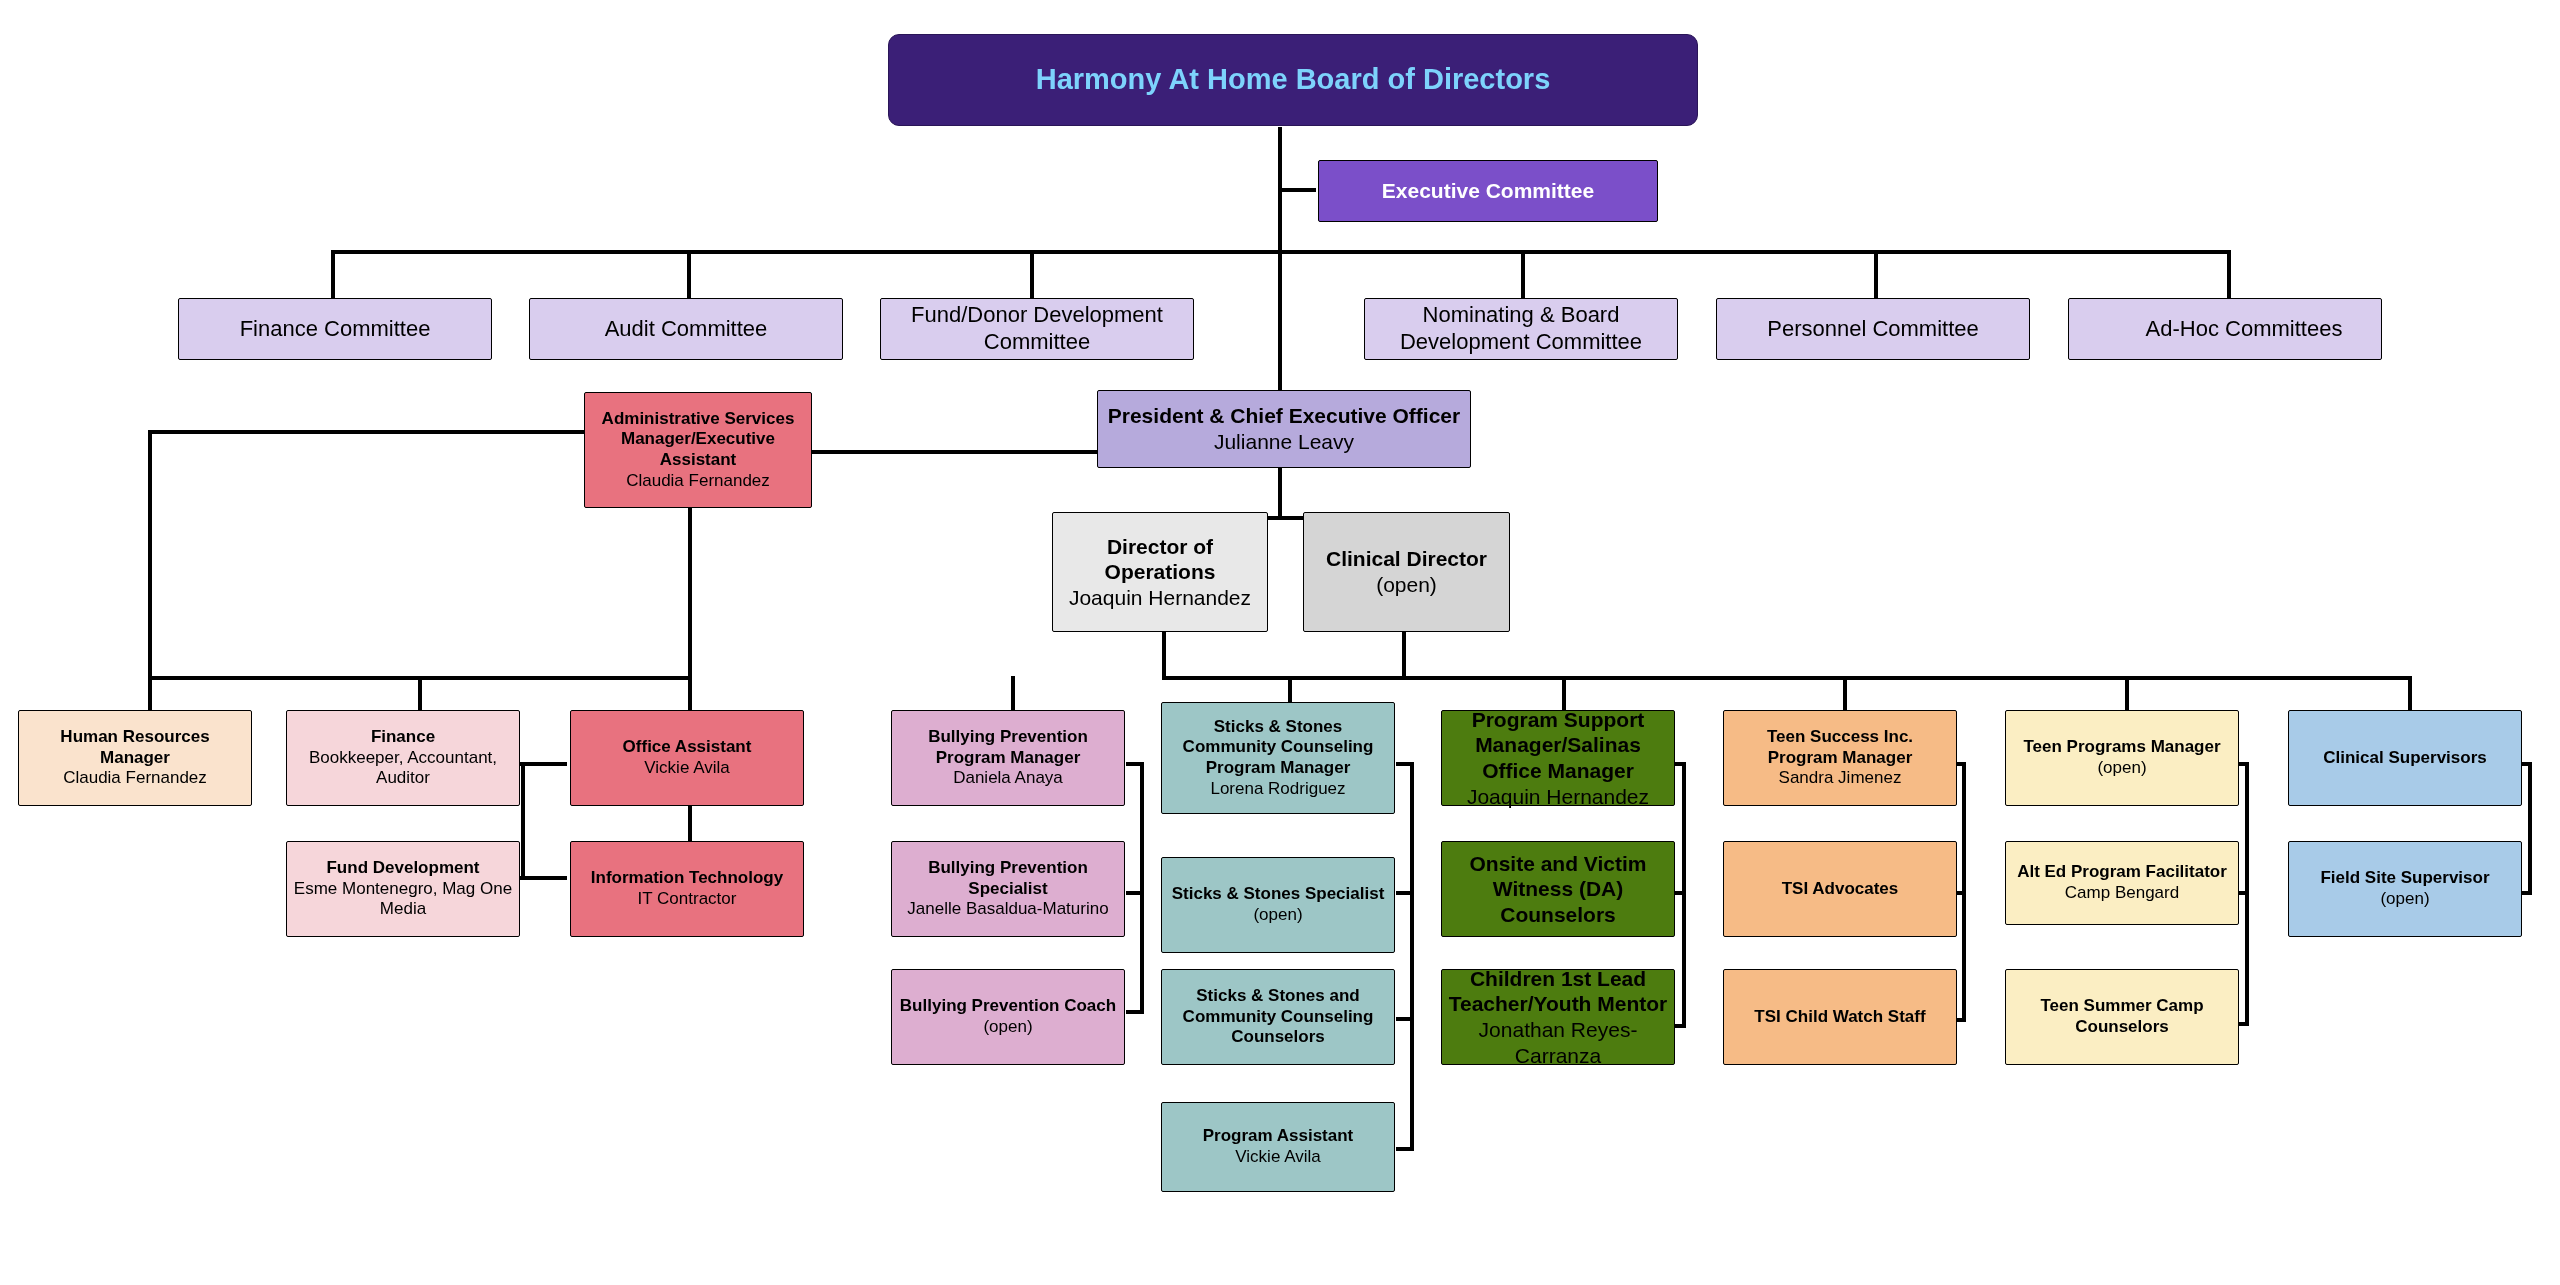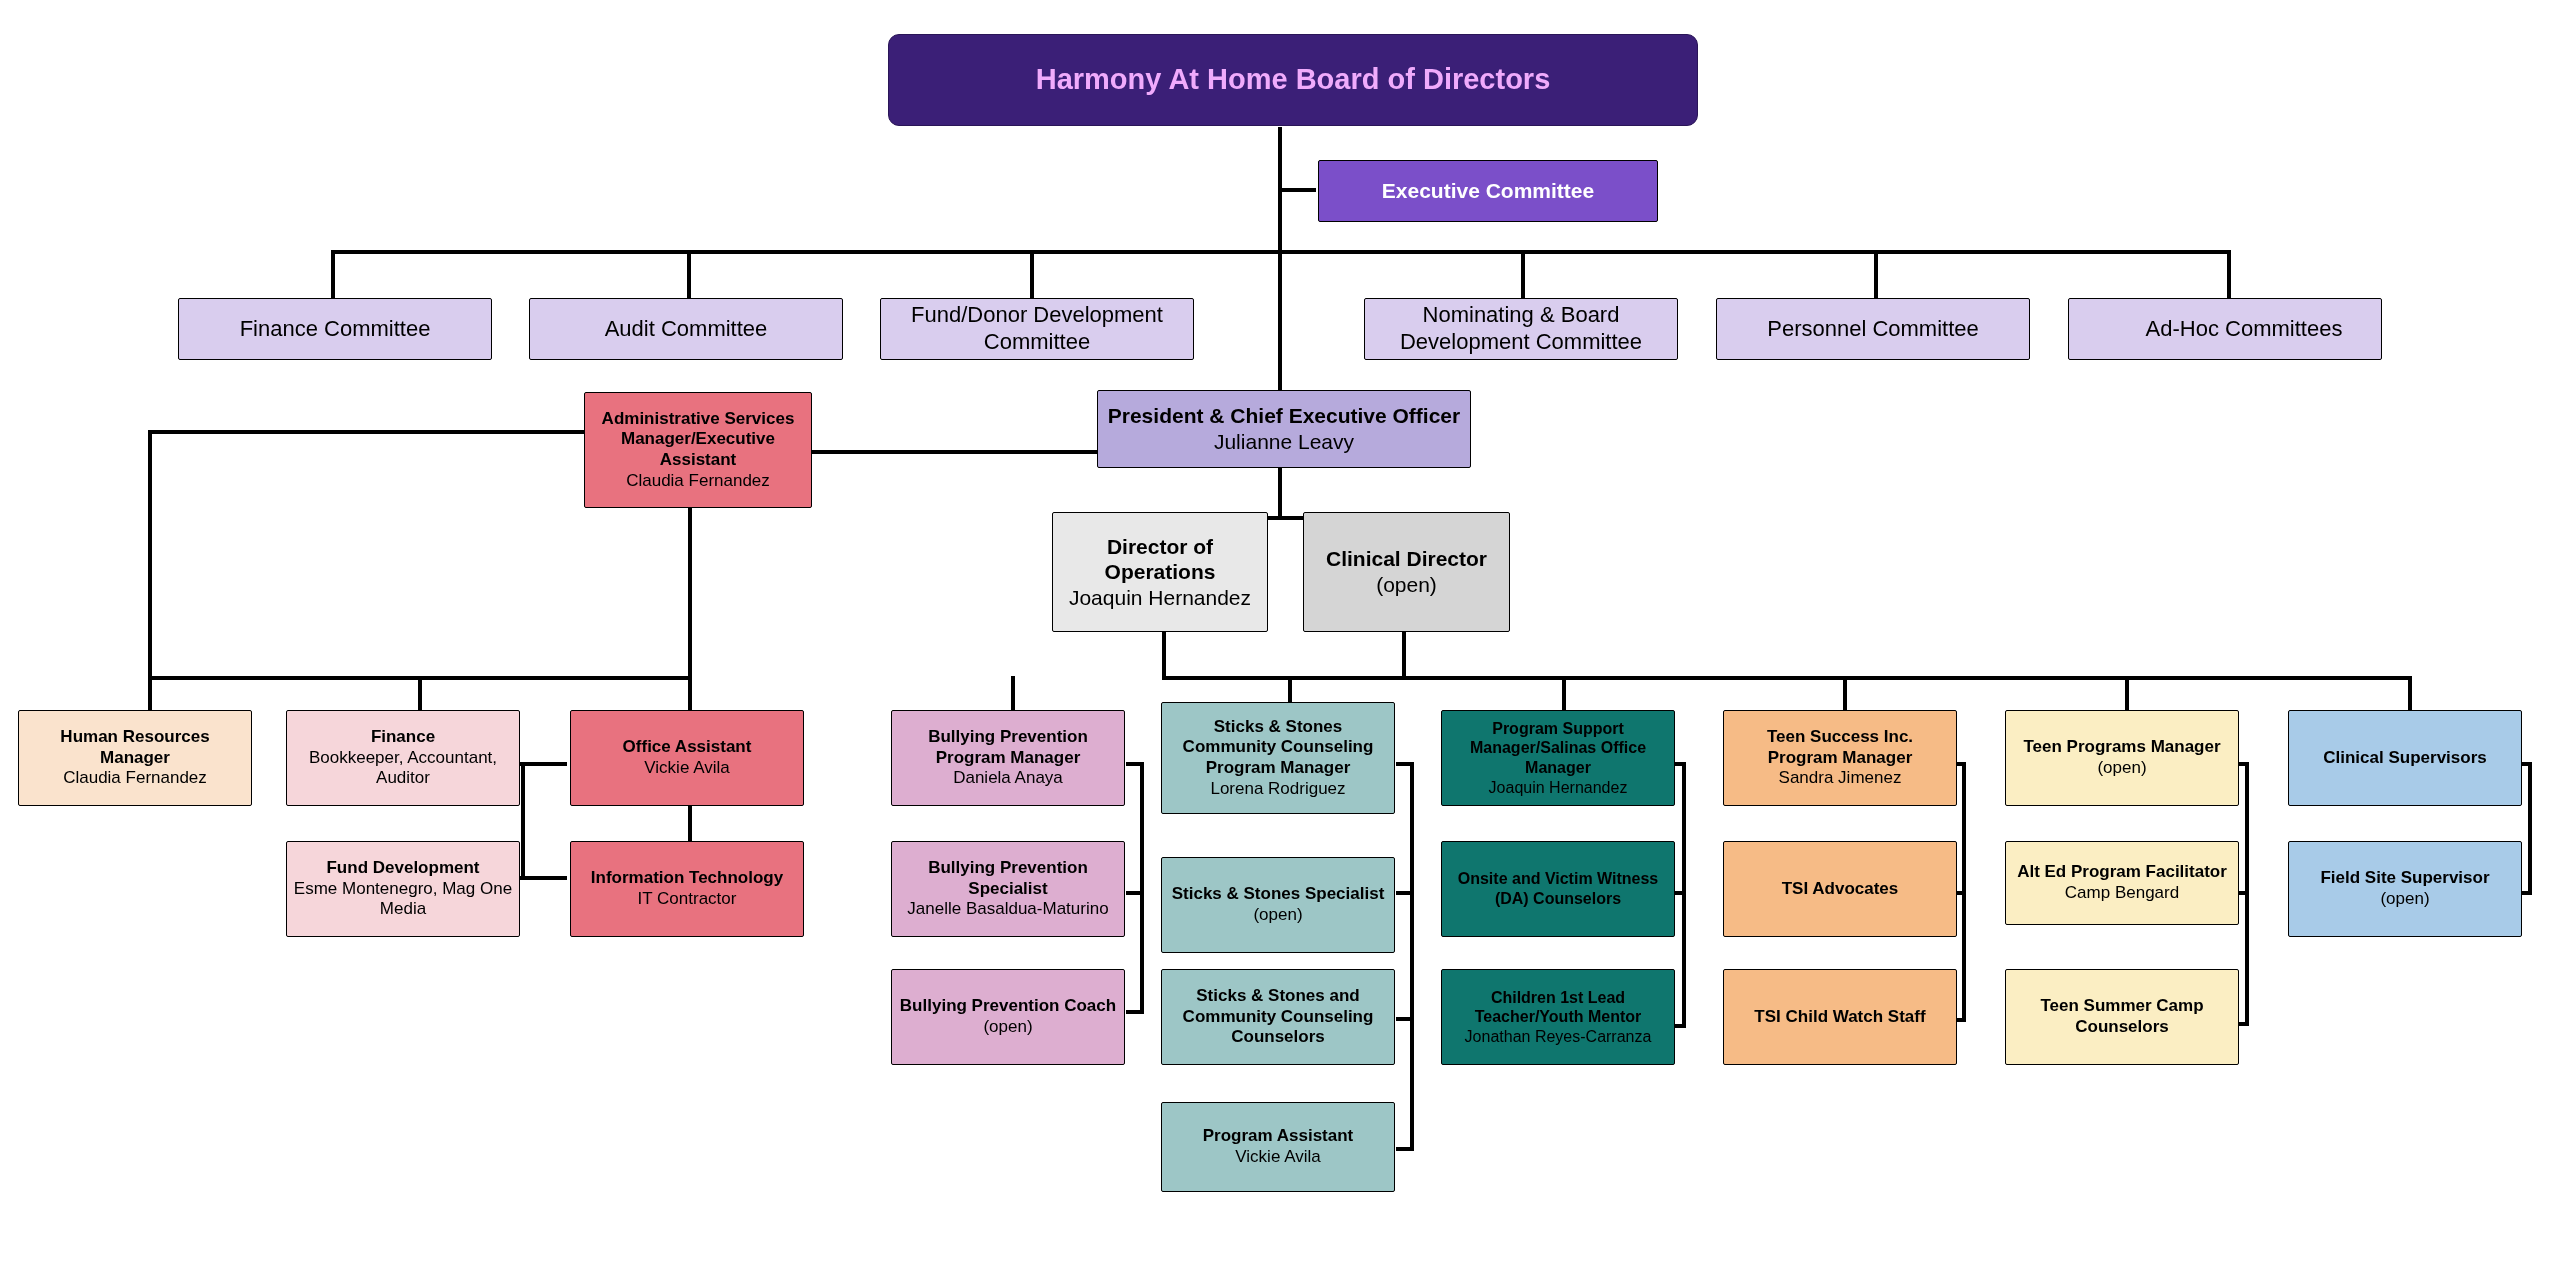--- a/index.html
+++ b/index.html
@@ -37,21 +37,21 @@
   .node .t {
     font-weight: bold;
   }
   .node .s {
     font-weight: normal;
   }
   
   .board {
     background: #3b1f77;
     border-color: #2a1557;
-    color: #f0abfc;
+    color: #7dd3fc;
     font-size: 29px;
     border-radius: 11px;
   }
   .exec {
     background: #7b4fc9;
     border-color: #000000;
     color: #ffffff;
     font-size: 21px;
   }
   .committee {
@@ -99,23 +99,23 @@
     background: #ddaed0;
     color: #000000;
     font-size: 17px;
   }
   .teal {
     background: #9dc6c6;
     color: #000000;
     font-size: 17px;
   }
   .green {
-    background: #0f766e;
-    color: #000000;
-    font-size: 16px;
+    background: #4d7c0f;
+    color: #000000;
+    font-size: 21px;
   }
   .orange {
     background: #f6bb86;
     color: #000000;
     font-size: 17px;
   }
   .cream {
     background: #fbeec3;
     color: #000000;
     font-size: 17px;

